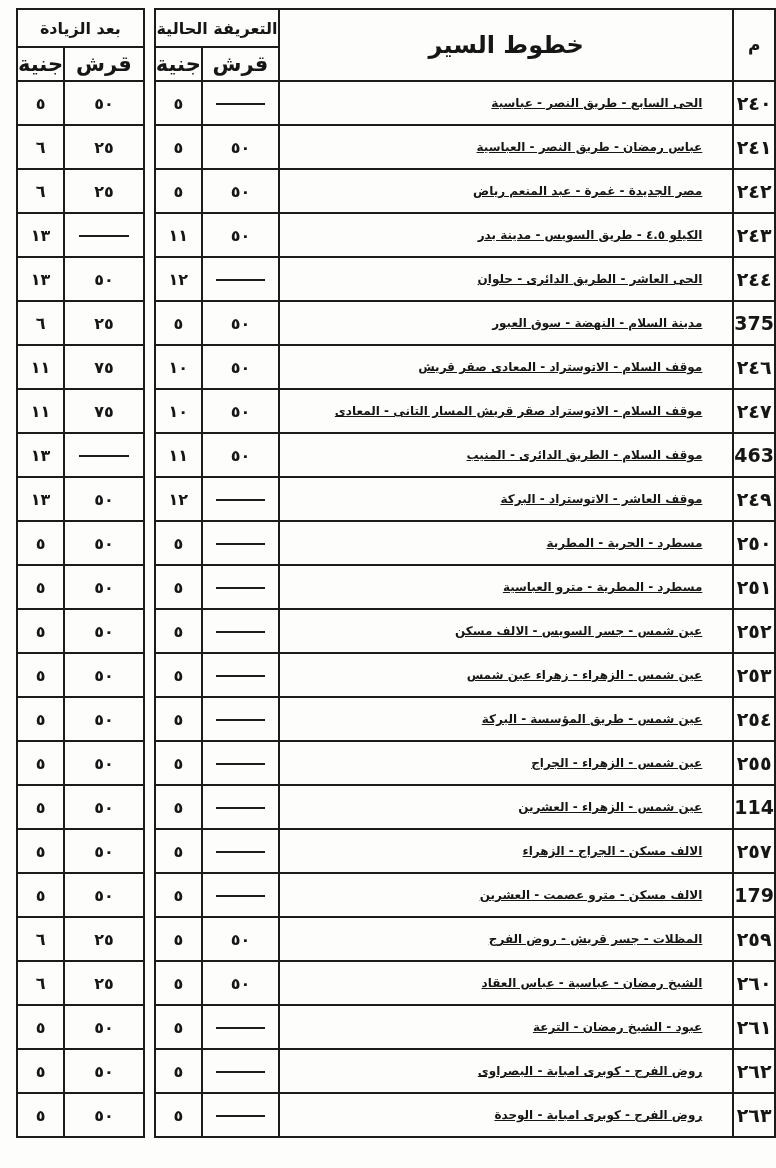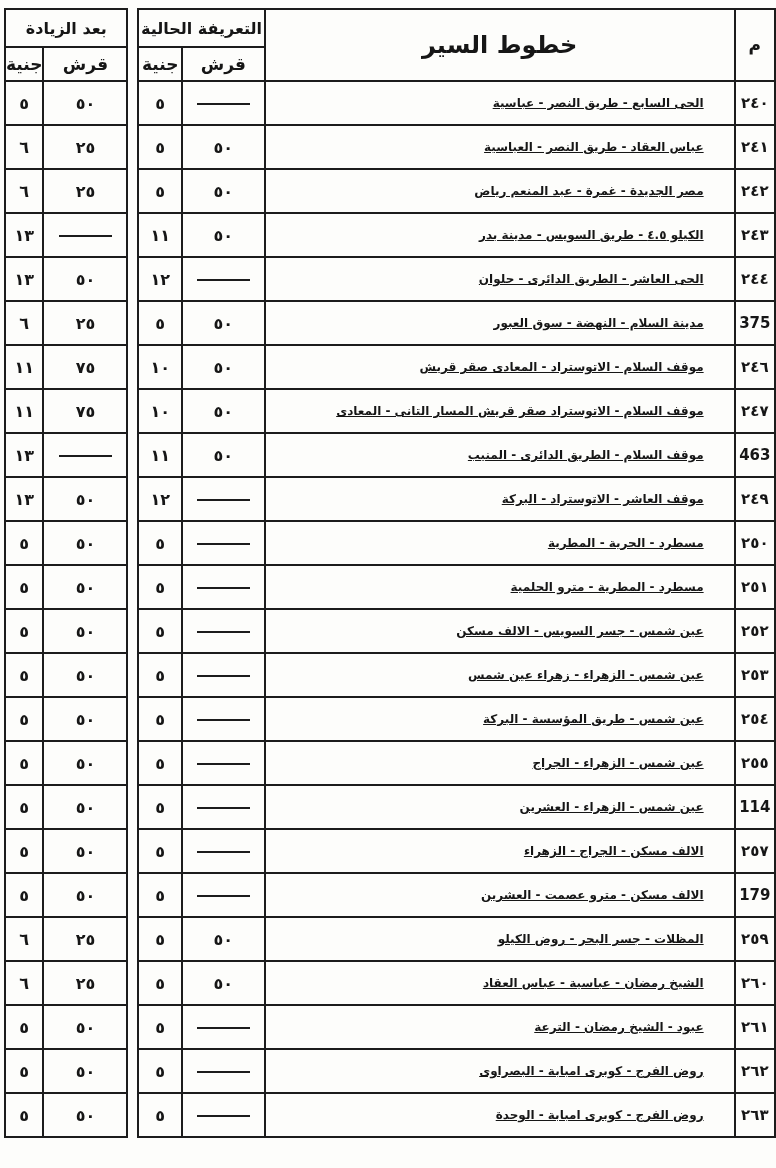--- a/index.html
+++ b/index.html
@@ -13,56 +13,56 @@
     height: 1168px;
     background: #fdfdfb;
     position: relative;
     overflow: hidden;
     font-family: "DejaVu Sans", sans-serif;
     color: #161616;
   }
   .tables {
     position: absolute;
     top: 8px;
-    left: 4px;
+    left: 16px;
     display: flex;
     gap: 9px;
     align-items: flex-start;
   }
   table {
     border-collapse: collapse;
     table-layout: fixed;
   }
   th, td {
     border: 2px solid #1c1c1c;
     padding: 0;
     text-align: center;
     vertical-align: middle;
     font-weight: bold;
     overflow: hidden;
   }
   th { font-size: 16px; }
   .h-group { height: 38px; }
-  .h-sub { height: 34px; font-size: 17px; }
+  .h-sub { height: 34px; font-size: 21px; }
   .h-route { font-size: 24px; letter-spacing: 1px; }
   .h-serial { font-size: 17px; }
   tbody td {
     height: 44px;
     font-size: 16px;
   }
   td.route {
     direction: rtl;
     text-align: right;
     padding-right: 30px;
     padding-left: 6px;
     font-size: 12px;
     white-space: nowrap;
     text-decoration: underline;
   }
-  td.serial { font-size: 15px; }
+  td.serial { font-size: 19px; }
   .dash {
     width: 65%;
     height: 2px;
     background: #1c1c1c;
     margin: 2px auto 0 auto;
   }
 </style>
 </head>
 <body>
 
@@ -210,21 +210,21 @@
             <td>٥</td>
             <td>
               <div class="dash"></div>
             </td>
             <td class="route">الحى السابع - طريق النصر - عباسية</td>
             <td class="serial">٢٤٠</td>
           </tr>
           <tr>
             <td>٥</td>
             <td>٥٠</td>
-            <td class="route">عباس العقاد - طريق النصر - العباسية</td>
+            <td class="route">عباس رمضان - طريق النصر - العباسية</td>
             <td class="serial">٢٤١</td>
           </tr>
           <tr>
             <td>٥</td>
             <td>٥٠</td>
             <td class="route">مصر الجديدة - غمرة - عبد المنعم رياض</td>
             <td class="serial">٢٤٢</td>
           </tr>
           <tr>
             <td>١١</td>
@@ -278,21 +278,21 @@
               <div class="dash"></div>
             </td>
             <td class="route">مسطرد - الحرية - المطرية</td>
             <td class="serial">٢٥٠</td>
           </tr>
           <tr>
             <td>٥</td>
             <td>
               <div class="dash"></div>
             </td>
-            <td class="route">مسطرد - المطرية - مترو الحلمية</td>
+            <td class="route">مسطرد - المطرية - مترو العباسية</td>
             <td class="serial">٢٥١</td>
           </tr>
           <tr>
             <td>٥</td>
             <td>
               <div class="dash"></div>
             </td>
             <td class="route">عين شمس - جسر السويس - الالف مسكن</td>
             <td class="serial">٢٥٢</td>
           </tr>
@@ -340,21 +340,21 @@
             <td>٥</td>
             <td>
               <div class="dash"></div>
             </td>
             <td class="route">الالف مسكن - مترو عصمت - العشرين</td>
             <td class="serial">179</td>
           </tr>
           <tr>
             <td>٥</td>
             <td>٥٠</td>
-            <td class="route">المظلات - جسر البحر - روض الكيلو</td>
+            <td class="route">المظلات - جسر قريش - روض الفرج</td>
             <td class="serial">٢٥٩</td>
           </tr>
           <tr>
             <td>٥</td>
             <td>٥٠</td>
             <td class="route">الشيخ رمضان - عباسية - عباس العقاد</td>
             <td class="serial">٢٦٠</td>
           </tr>
           <tr>
             <td>٥</td>

